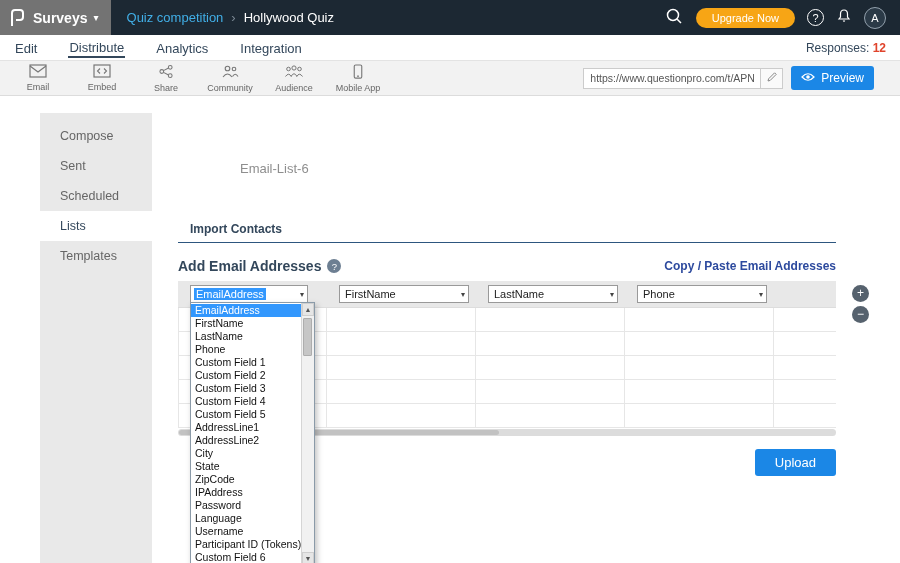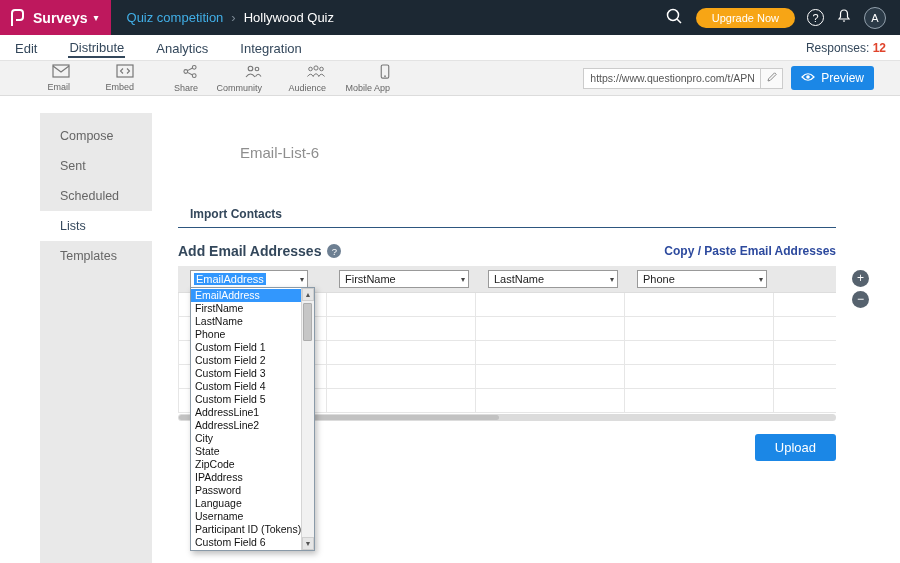--- a/index.html
+++ b/index.html
@@ -2,21 +2,21 @@
 <html><head>
 <meta charset="utf-8">
 <style>
   * { box-sizing: border-box; margin: 0; padding: 0; }
   html,body { width: 900px; height: 563px; }
   body { font-family: "Liberation Sans", sans-serif; background: #fff; overflow: hidden; }
   .page { width: 900px; height: 563px; position: relative; background: #fff; }
 
   
   .topbar { height: 35px; background: #1c2833; display: flex; align-items: center; }
-  .brand { background: #be185d; height: 35px; display: flex; align-items: center; padding: 0 12px 0 7px; gap: 6px; cursor: pointer; }
+  .brand { background: #737373; height: 35px; display: flex; align-items: center; padding: 0 12px 0 7px; gap: 6px; cursor: pointer; }
   .logo { display: flex; align-items: center; }
   .product { color: #fff; font-size: 14px; font-weight: bold; }
   .caret { color: #fff; font-size: 10px; }
   .crumbs { margin-left: 16px; font-size: 13px; display: flex; align-items: center; gap: 8px; }
   .crumb-link { color: #41aee6; cursor: pointer; text-decoration: none; }
   .crumb-sep { color: #7d8a96; }
   .crumb-current { color: #fff; }
   .spacer { flex: 1; }
   .hdr-right { display: flex; align-items: center; gap: 12px; padding-right: 14px; }
   .icon-btn { background: none; border: none; cursor: pointer; display: flex; align-items: center; padding: 0; }
@@ -26,35 +26,35 @@
 
   
   .subnav { height: 25px; display: flex; align-items: center; padding: 0 14px; font-size: 13px; background: #fff; }
   .nav-item { color: #33475b; margin-right: 30px; cursor: pointer; padding: 2px 1px 1px; }
   .nav-item.active { border-bottom: 2px solid #33475b; }
   .responses { margin-left: auto; font-size: 12px; color: #33475b; }
   .responses .count { color: #e0442c; font-weight: bold; }
 
   
   .toolbar { height: 36px; background: #f2f2f2; border-top: 1px solid #e3e3e3; border-bottom: 1px solid #dcdcdc; display: flex; align-items: center; padding: 0 6px; }
-  .tool { width: 64px; height: 34px; display: flex; flex-direction: column; align-items: flex-end; justify-content: center; gap: 1px; cursor: pointer; background: none; border: none; }
+  .tool { width: 64px; height: 34px; display: flex; flex-direction: column; align-items: center; justify-content: center; gap: 1px; cursor: pointer; background: none; border: none; }
   .tool-label { font-size: 9px; color: #666; }
   .url-group { margin-left: auto; display: flex; align-items: center; }
   .url-input { width: 178px; height: 21px; border: 1px solid #ccc; font-size: 10.5px; color: #555; padding: 0 6px; background: #fff; font-family: inherit; }
   .edit-url-btn { width: 22px; height: 21px; border: 1px solid #ccc; border-left: none; background: #fafafa; display: flex; align-items: center; justify-content: center; cursor: pointer; }
   .preview-btn { margin-left: 8px; margin-right: 20px; background: #1b87e6; color: #fff; border: none; border-radius: 3px; height: 24px; padding: 0 10px; font-size: 12px; display: flex; align-items: center; gap: 6px; cursor: pointer; font-family: inherit; }
 
   
   .content { display: flex; height: 467px; padding: 17px 38px 0 40px; background: #fff; }
   .sidebar { width: 147px; background: #e9e9e9; padding-top: 8px; }
   .side-item { height: 30px; line-height: 30px; padding-left: 20px; font-size: 12.5px; color: #666; cursor: pointer; }
   .side-item.active { background: #fff; color: #33475b; }
   .main { flex: 1; background: #fff; padding: 0 26px; position: relative; }
 
-  .list-title { margin-top: 31px; margin-left: 62px; color: #8e8e8e; font-size: 15px; font-weight: normal; }
+  .list-title { margin-top: 48px; margin-left: 62px; color: #8e8e8e; font-size: 13px; font-weight: normal; }
 
   .tabs { margin-top: 40px; display: flex; border-bottom: 1px solid #2d567f; }
   .tab { padding: 6px 12px; font-size: 12px; font-weight: bold; color: #33475b; cursor: pointer; background: none; border: none; font-family: inherit; }
   .tab.active { background: #2d567f; color: #fff; }
 
   .section-row { margin-top: 15px; display: flex; align-items: center; justify-content: space-between; }
   .section-heading-wrap { display: flex; align-items: center; gap: 6px; }
   .section-heading { font-size: 14px; font-weight: bold; color: #33475b; }
   .help-badge { width: 14px; height: 14px; border-radius: 50%; background: #6d7f92; color: #fff; font-size: 9.5px; display: flex; align-items: center; justify-content: center; cursor: pointer; border: none; }
   .copy-paste-link { font-size: 12px; font-weight: bold; color: #2d4a9e; cursor: pointer; text-decoration: none; }

